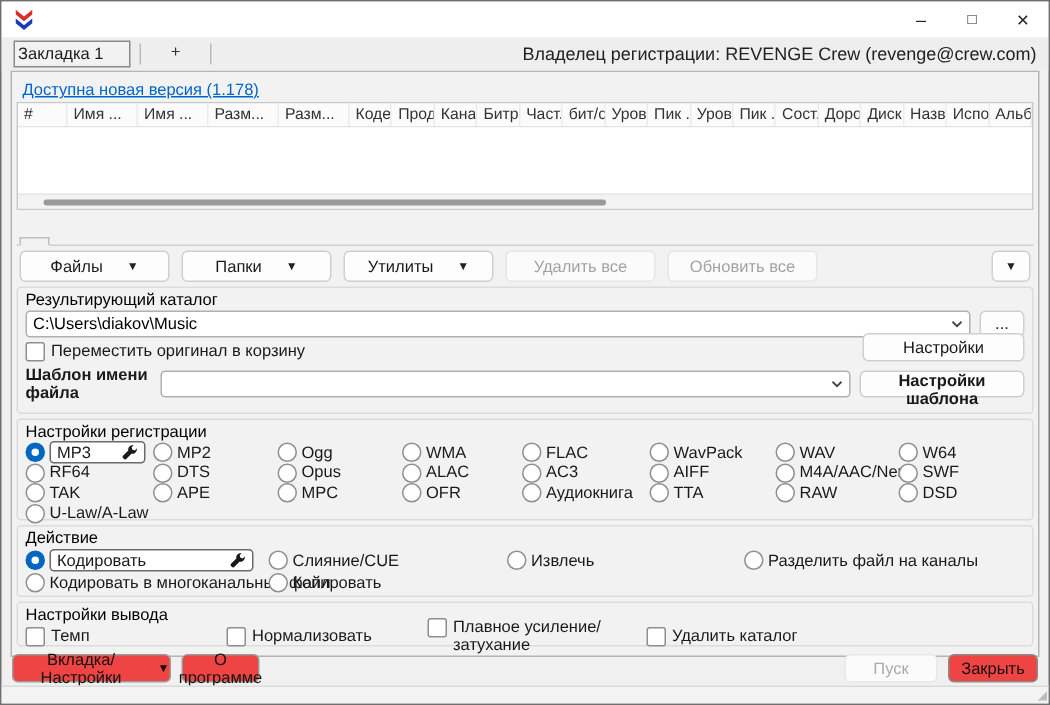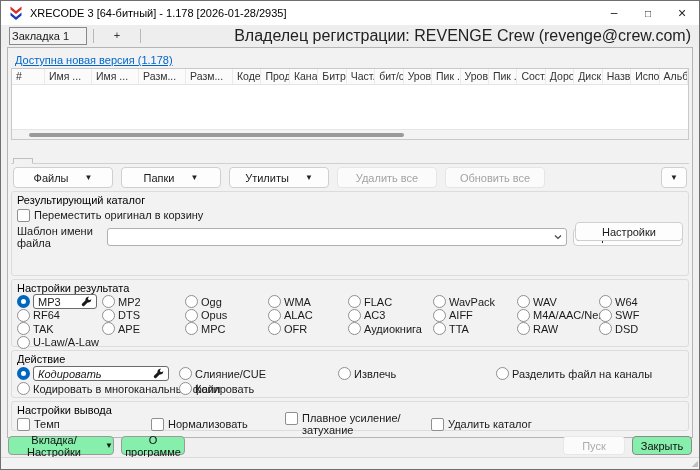--- a/index.html
+++ b/index.html
@@ -15,21 +15,21 @@
   .capbtns { margin-left:auto; display:flex; height:100%; }
   .cap { width:34px; height:100%; display:flex; align-items:center; justify-content:center; font-size:12px; color:#222; cursor:default; }
   .cap.maxi { font-size:10px; }
   .cap.close { font-size:14px; }
 
   
   .tabbar { height:22px; background:#eeeeee; display:flex; align-items:center; padding:0 8px; position:relative; }
   .doctab { border:1px solid #898989; background:#f2f2f2; height:18px; line-height:16px; padding:0 2px; min-width:78px; }
   .doctab.plus { border:none; background:transparent; min-width:34px; text-align:center; color:#333; }
   .vsep { width:1px; height:14px; background:#b9b9b9; margin:0 6px; }
-  .reg { margin-left:auto; font-size:16px; color:#222; white-space:nowrap; }
+  .reg { margin-left:auto; font-size:12px; color:#222; white-space:nowrap; }
 
   
   .panel { margin:0 6px; height:391px; background:#f2f2f2; border:1px solid #b5b5b5; padding:3px; overflow:hidden; }
   .link { display:inline-block; margin:3px 0 2px 4px; color:#0066cc; text-decoration:underline; cursor:pointer; }
 
   .ftable { border:1px solid #c9c9c9; background:#fff; height:72px; display:flex; flex-direction:column; }
   .thead { display:flex; height:16px; background:#fbfbfb; border-bottom:1px solid #e4e4e4; overflow:hidden; }
   .thead .col { flex:1 1 0; border-right:1px solid #ebebeb; padding:1px 0 0 4px; font-size:10.5px; color:#333; white-space:nowrap; overflow:hidden; }
   .thead .col:nth-child(1) { flex:0 0 33px; }
   .thead .col:nth-child(2), .thead .col:nth-child(3), .thead .col:nth-child(4), .thead .col:nth-child(5) { flex:0 0 47px; }
@@ -63,62 +63,61 @@
   .combo { display:flex; align-items:center; background:#fff; border:1px solid #b0b0b0; border-radius:3px; height:18px; flex:1; }
   .combo input { flex:1; border:none; background:transparent; font:inherit; padding:0 4px; outline:none; min-width:0; }
   .combo .chev { flex:0 0 16px; display:flex; justify-content:center; }
   .btn { background:#fdfdfd; border:1px solid #cfcfcf; border-radius:4px; font:inherit; color:#1a1a1a; height:18px; cursor:pointer; }
   .browse { flex:0 0 30px; margin-left:6px; height:18px; }
   .dirrow { margin-top:1px; }
   .cbrow { margin-top:3px; height:13px; }
   .cb { display:flex; gap:4px; cursor:pointer; }
   .cb .box { width:13px; height:13px; background:#fff; border:1px solid #8f8f8f; border-radius:2px; flex:0 0 13px; }
   .settings-btn { position:absolute; right:5px; top:30px; width:108px; height:19px; }
-  .tmplrow { margin-top:3px; }
+  .tmplrow { margin-top:3px;font-weight:bold; }
   .tmplrow .lbl { flex:0 0 90px; }
   .tmpl-btn { flex:0 0 110px; margin-left:6px; }
 
   
   .opt { display:flex; align-items:center; gap:3px; cursor:pointer; overflow:visible; white-space:nowrap; }
   .radio { width:13px; height:13px; border-radius:50%; background:#fff; border:1px solid #8f8f8f; flex:0 0 13px; }
   .opt.selected .radio { border:4px solid #0067c0; }
   .optbox { display:flex; align-items:center; }
   .optbox .wrench { display:none; }
   .opt.wrench .optbox { background:#fff; border:1px solid #6b6b6b; border-radius:3px; height:15px; padding:0 4px; justify-content:space-between; }
   .opt.wrench .optbox .wrench { display:block; }
   .codec-grid { display:grid; grid-template-columns:85px 83px 83px 80px 85px 84px 82px 1fr; grid-auto-rows:13.5px; align-items:center; margin-top:1px; }
   .codec-grid .opt.wrench .optbox { width:64px; }
   .action-grid { display:grid; grid-template-columns:162px 159px 158px 1fr; grid-auto-rows:15px; align-items:center; margin-top:1px; }
-  .action-grid .opt.wrench .optbox { width:136px;font-style:italic; }
+  .action-grid .opt.wrench .optbox { width:136px; }
   .out-grid { display:grid; grid-template-columns:134px 134px 146px 1fr; grid-auto-rows:14px; align-items:center; margin-top:1px; }
 
   
   .bottombar { position:absolute; left:0; right:0; bottom:12px; height:23px; display:flex; align-items:center; padding:0 7px; gap:7px; }
-  .bb-btn { height:19px; background:#86efac; border:1px solid #9a9a9a; border-radius:4px; font:inherit; color:#111; cursor:pointer; display:flex; align-items:center; justify-content:center; gap:6px; }
+  .bb-btn { height:19px; background:#ef4444; border:1px solid #9a9a9a; border-radius:4px; font:inherit; color:#111; cursor:pointer; display:flex; align-items:center; justify-content:center; gap:6px; }
   .bb-btn .arr { font-size:8px; }
   .tabset { width:106px; }
-  .about { width:64px; }
+  .about { width:52px; }
   .start { width:62px; margin-left:auto; color:#ababab; border-color:#e8e8e8; background:#fbfbfb; }
   .closebtn { width:60px; border-color:#8a8a8a; }
   .statusbar { position:absolute; left:0; right:0; bottom:0; height:12px; background:#f3f3f3; border-top:1px solid #dadada; }
   .grip { position:absolute; right:1px; bottom:0; font-size:8px; color:#bdbdbd; line-height:10px; }
 </style>
 </head>
 <body>
 
 <div class="window">
 
   <div class="titlebar">
     <span class="appicon">
       <svg width="16" height="16" viewBox="0 0 16 16">
         <path d="M2.5 1.5 L8 6 L13.5 1.5 L13.5 4.6 L8 9.1 L2.5 4.6 Z" fill="#d93025"></path>
         <path d="M2.5 7.4 L8 11.9 L13.5 7.4 L13.5 10.5 L8 15 L2.5 10.5 Z" fill="#1a3bbd"></path>
       </svg>
     </span>
-    <span class="title">XRECODE 3 [64-битный] - 1.178 [2026-01-28/2935]</span>
     <span class="capbtns">
       <span class="cap">–</span>
       <span class="cap maxi">□</span>
       <span class="cap close">×</span>
     </span>
   </div>
 
   <div class="tabbar">
     <span class="doctab active">Закладка 1</span>
     <span class="vsep"></span>
@@ -192,20 +191,31 @@
           <span>Обновить все</span>
 
         </button>
         </span>
       <button class="more-btn">▼</button>
     </div>
 
     
     <div class="gbox gb1">
       <div class="glabel">Результирующий каталог</div>
+      <div class="row dirrow">
+        <div class="combo">
+          <input value="C:\Users\diakov\Music" style="">
+          <span class="chev">
+            <svg width="10" height="10" viewBox="0 0 10 10">
+                <path d="M2 3.5 L5 6.5 L8 3.5" stroke="#444" fill="none" stroke-width="1.2"></path>
+              </svg>
+          </span>
+        </div>
+        <button class="btn browse">...</button>
+      </div>
       <div class="row cbrow">
         <label class="cb">
           <span class="box"></span>
           <span>Переместить оригинал в корзину</span>
         </label>
       </div>
       <button class="btn settings-btn">Настройки</button>
       <div class="row tmplrow">
         <span class="lbl">Шаблон имени файла</span>
         <div class="combo">
@@ -215,21 +225,21 @@
                 <path d="M2 3.5 L5 6.5 L8 3.5" stroke="#444" fill="none" stroke-width="1.2"></path>
               </svg>
           </span>
         </div>
         <button class="btn tmpl-btn">Настройки шаблона</button>
       </div>
     </div>
 
     
     <div class="gbox gb2">
-      <div class="glabel">Настройки результата</div>
+      <div class="glabel">Настройки регистрации</div>
       <div class="codec-grid">
 
       <label class="opt selected wrench">
           <span class="radio"></span>
           <span class="optbox">
             <span>MP3</span>
             <svg class="wrench" width="11" height="11" viewBox="0 0 16 16">
                 <path fill="#1a1a1a" d="M14.8 4.2c.3 1.5-.1 3-1.2 4.1-1 1-2.5 1.4-3.9 1.1L4.6 14.5c-.6.6-1.6.6-2.2 0l-.9-.9c-.6-.6-.6-1.6 0-2.2l5.1-5.1C6.3 4.9 6.7 3.4 7.7 2.4 8.8 1.3 10.3.9 11.8 1.2L9.9 3.1l.7 2.5 2.5.7 1.7-2.1z"></path>
               </svg>
           </span>

